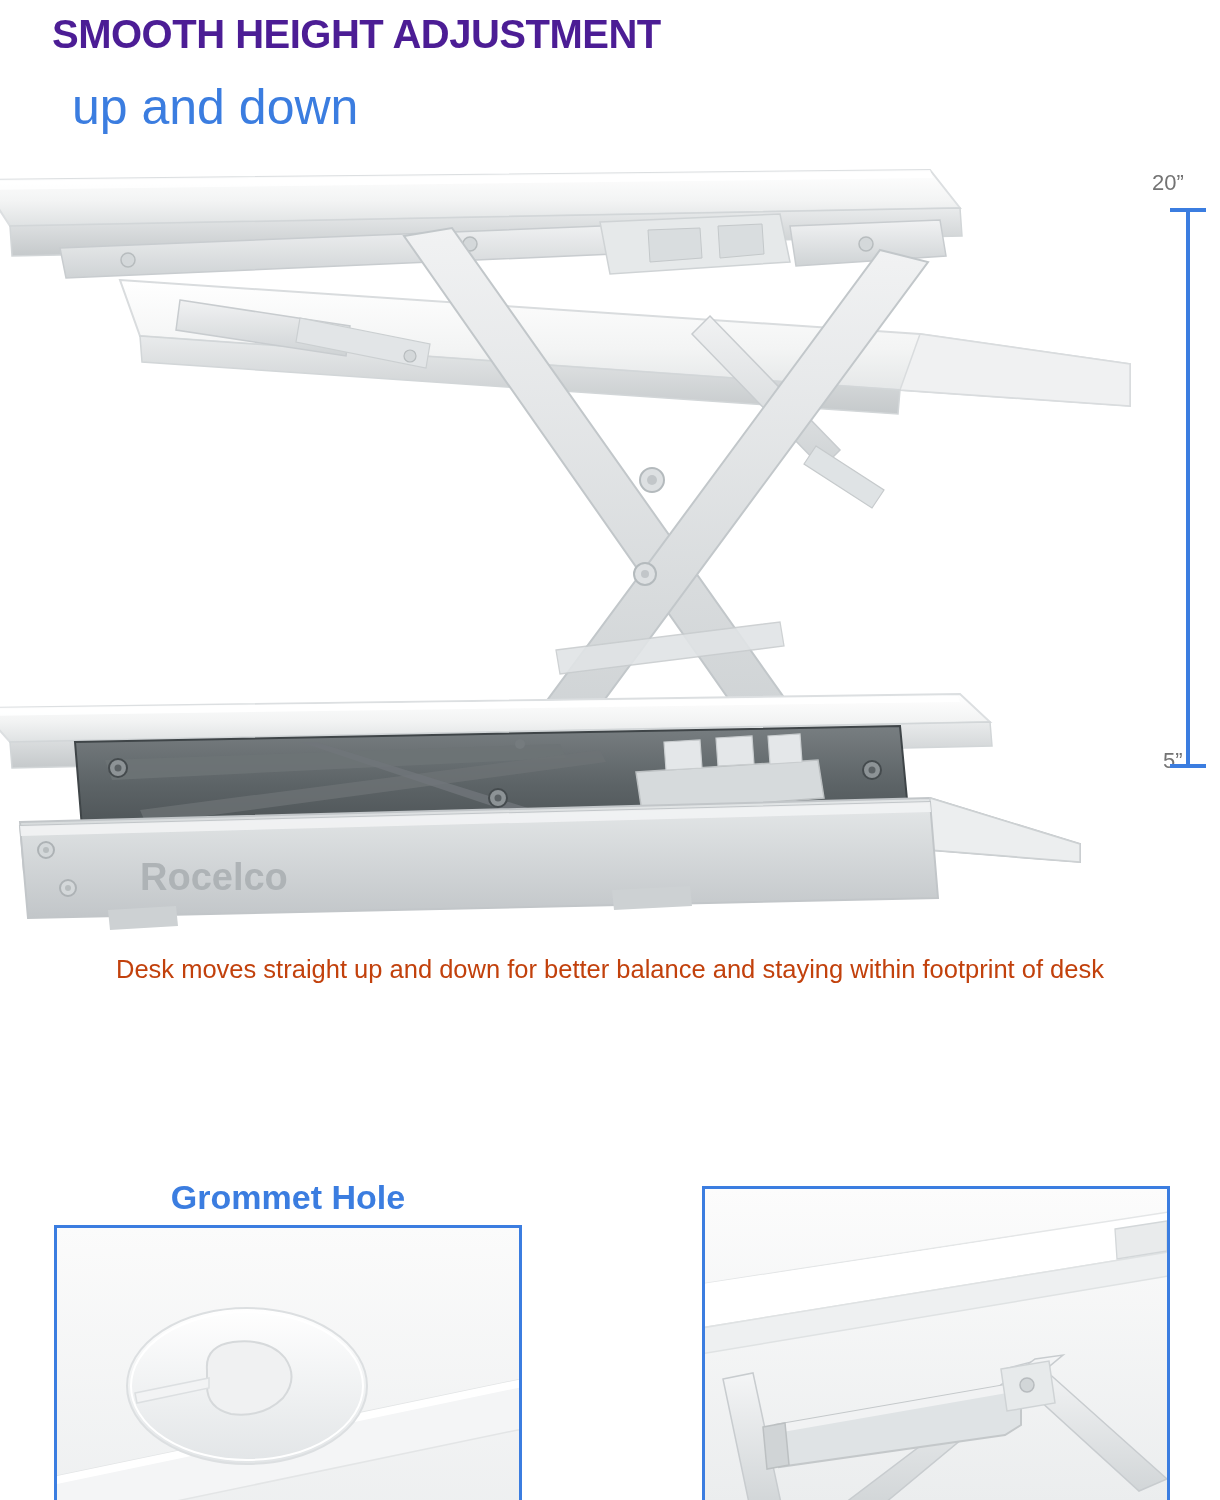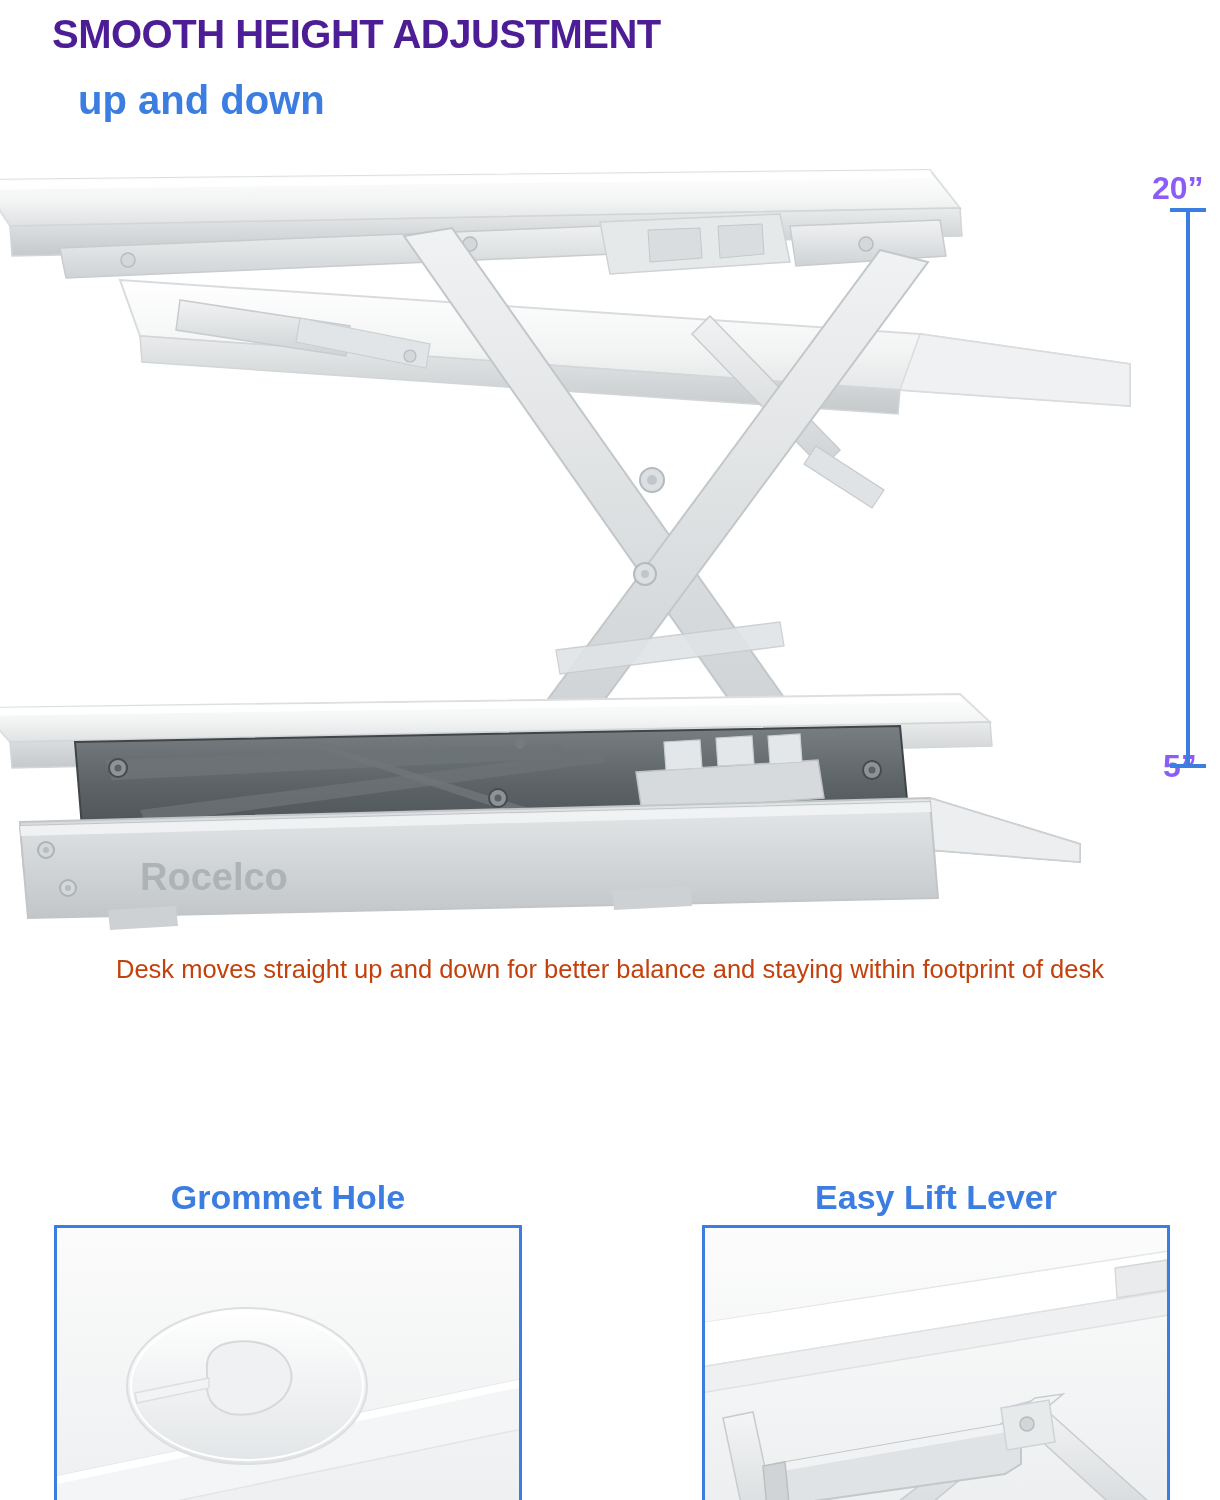--- a/index.html
+++ b/index.html
@@ -22,45 +22,45 @@
     top: 2px;
     font-size: 40px;
     font-weight: bold;
     letter-spacing: -0.5px;
     color: #4c1d95;
     white-space: nowrap;
     margin-top: 10px;
   }
   .subhead {
     position: absolute;
-    left: 78px;
+    left: 72px;
     top: 78px;
-    font-size: 40px;
-    font-weight: bold;
+    font-size: 50px;
+    font-weight: normal;
     color: #3b7de0;
     white-space: nowrap;
   }
 
   
   .hero {
     position: absolute;
     left: 0;
     top: 150px;
     width: 1116px;
     height: 800px;
   }
 
   .hero svg { display: block; }
 
   
   .dim-label {
     position: absolute;
-    font-size: 32px;
-    font-weight: bold;
-    color: #8b5cf6;
+    font-size: 22px;
+    font-weight: normal;
+    color: #737373;
     white-space: nowrap;
   }
   .dim-top { left: 1152px; top: 170px; }
   .dim-bottom { left: 1163px; top: 748px; }
 
   .dim-line {
     position: absolute;
     left: 1186px;
     top: 208px;
     width: 4px;
@@ -283,21 +283,20 @@
       <ellipse cx="190" cy="158" rx="116" ry="74" fill="none" stroke="#ffffff" stroke-width="2"></ellipse>
 
       <path d="M 150,142 Q 148,118 176,114 Q 212,110 228,130 Q 242,150 226,170 Q 206,190 174,186 Q 150,180 150,158 Z" fill="#f0f1f2" stroke="#d6d9db" stroke-width="2"></path>
 
       <path d="M 78,165 L 152,150 L 152,160 L 80,175 Z" fill="#f2f3f4" stroke="#dcdfe1" stroke-width="1.5"></path>
     </svg>
   </div>
 </div>
 
 <div class="feature feature-right">
-  <div class="feature-title">Easy Lift Lever</div>
   <div class="feature-box">
     <svg width="462" height="314" viewBox="0 0 462 314" xmlns="http://www.w3.org/2000/svg">
       <defs>
         <linearGradient id="lSurf" x1="0" y1="0" x2="0" y2="1">
           <stop offset="0%" stop-color="#fcfcfc"></stop>
           <stop offset="100%" stop-color="#ebedee"></stop>
         </linearGradient>
         <linearGradient id="lBar" x1="0" y1="0" x2="0" y2="1">
           <stop offset="0%" stop-color="#f4f5f6"></stop>
           <stop offset="100%" stop-color="#d2d6d8"></stop>

